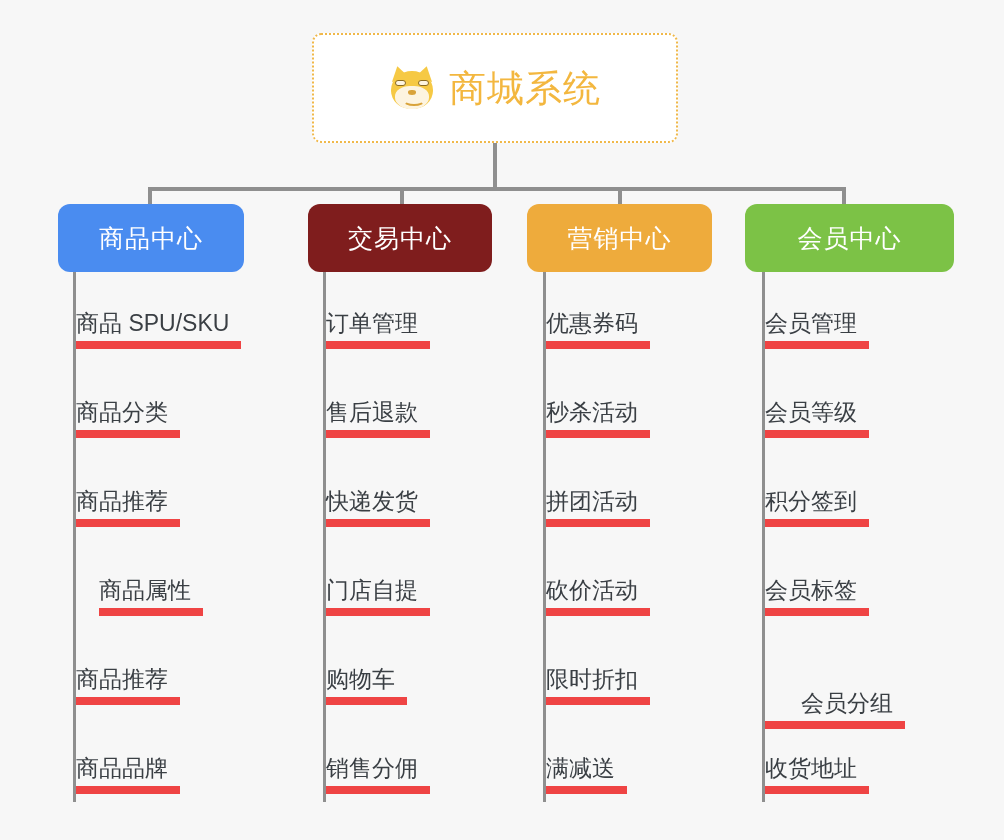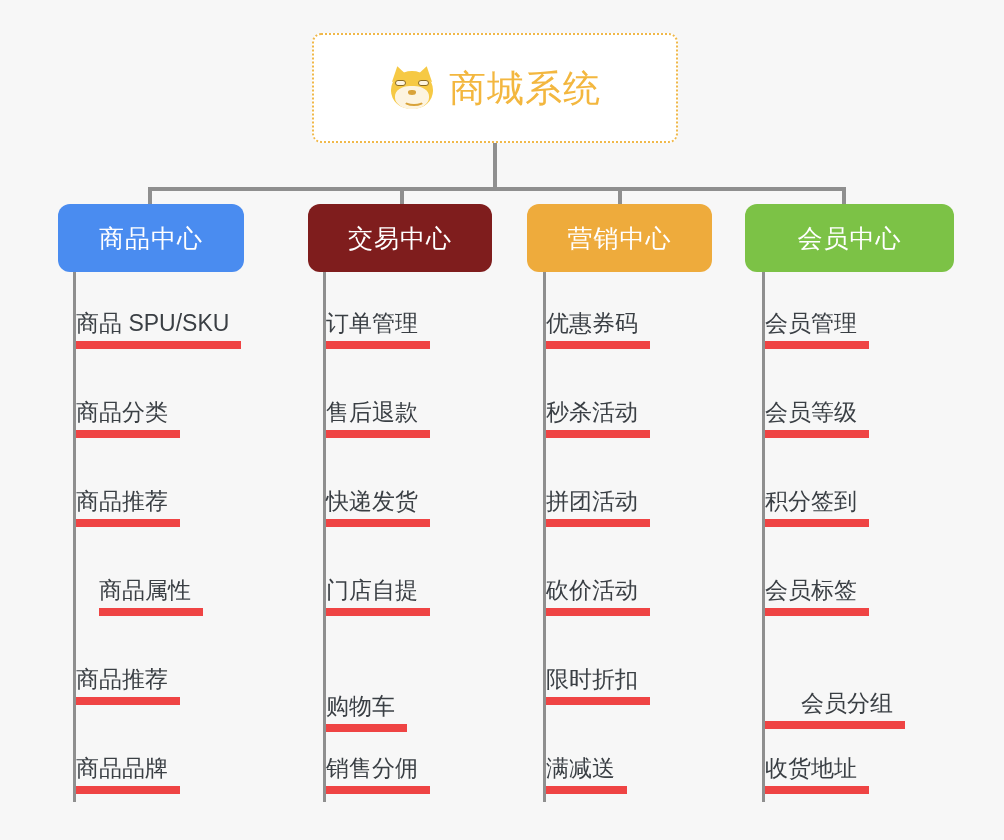--- a/index.html
+++ b/index.html
@@ -195,21 +195,21 @@
 
   <div class="column" style="left:0; width:1004px;">
     <div class="cat-header" style="left:308px; width:184px; background:#7f1d1d;">
       <span>交易中心</span>
     </div>
     <div class="trunk" style="left:323px; top:68px; height:530px;"></div>
     <div class="leaf" style="left:326px; top:108px;">订单管理</div>
     <div class="leaf" style="left:326px; top:197px;">售后退款</div>
     <div class="leaf" style="left:326px; top:286px;">快递发货</div>
     <div class="leaf" style="left:326px; top:375px;">门店自提</div>
-    <div class="leaf" style="left:326px; top:491px;">购物车</div>
+    <div class="leaf" style="left:326px; top:464px;">购物车</div>
     <div class="leaf" style="left:326px; top:553px;">销售分佣</div>
   </div>
 
   <div class="column" style="left:0; width:1004px;">
     <div class="cat-header" style="left:527px; width:185px; background:#eeab3c;">
       <span>营销中心</span>
     </div>
     <div class="trunk" style="left:543px; top:68px; height:530px;"></div>
     <div class="leaf" style="left:546px; top:108px;">优惠券码</div>
     <div class="leaf" style="left:546px; top:197px;">秒杀活动</div>

